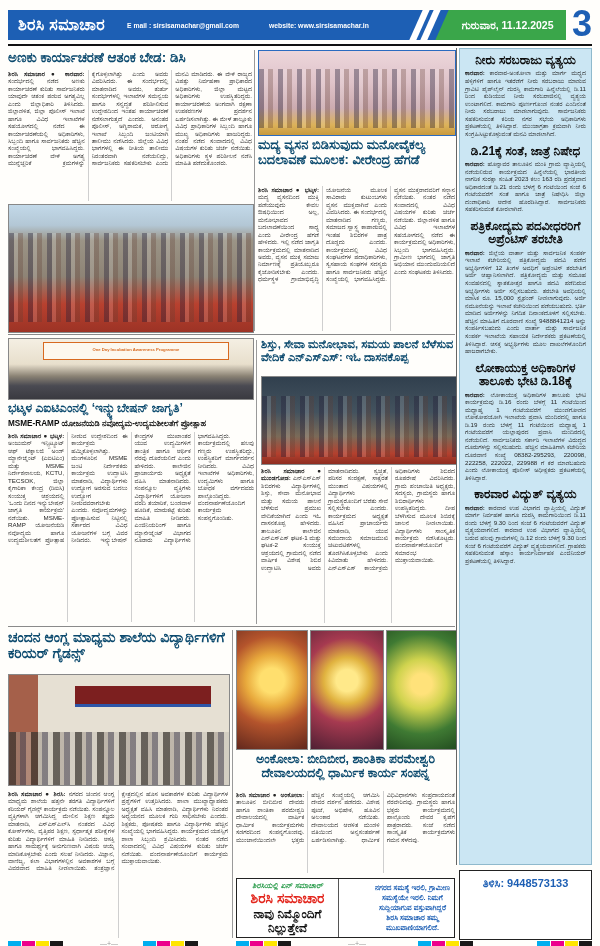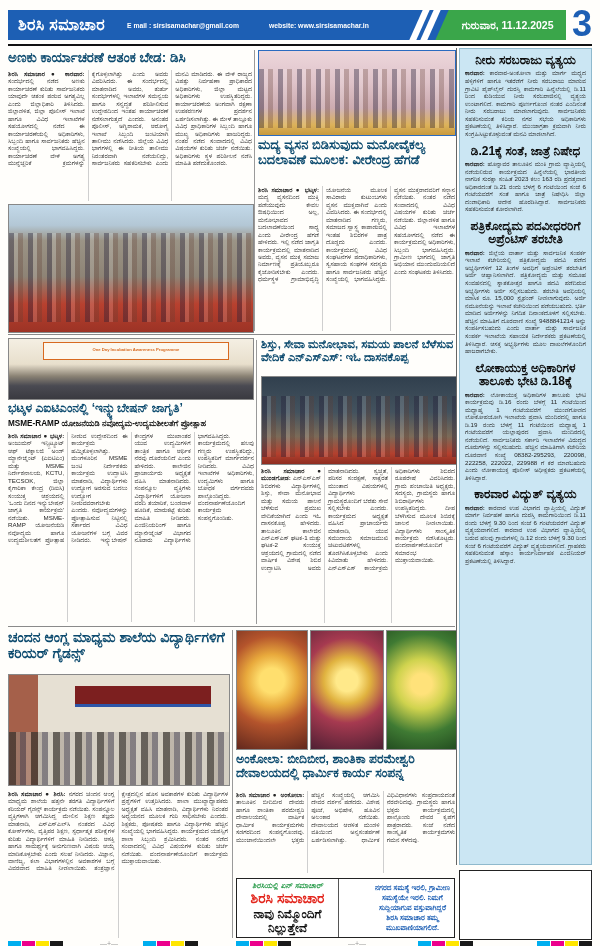--- a/index.html
+++ b/index.html
@@ -137,21 +137,21 @@
   <div class="abs bt" style="left:8px;top:790px;width:220px;height:148px;column-count:2;">
     <b class="dl">ಶಿರಸಿ ಸಮಾಚಾರ ● ಶಿರಸಿ:</b>
     <span>ನಗರದ ಚಂದನ ಆಂಗ್ಲ ಮಾಧ್ಯಮ ಶಾಲೆಯ ಹತ್ತನೇ ತರಗತಿ ವಿದ್ಯಾರ್ಥಿಗಳಿಗೆ ಕರಿಯರ್ ಗೈಡನ್ಸ್ ಕಾರ್ಯಕ್ರಮ ನಡೆಯಿತು. ಸಂಪನ್ಮೂಲ ವ್ಯಕ್ತಿಗಳಾಗಿ ಆಗಮಿಸಿದ್ದ ಮೇಲಿನ ಶಿಕ್ಷಣ ತಜ್ಞರು ಮಾತನಾಡಿ, ಎಸ್‌ಎಸ್‌ಎಲ್‌ಸಿ ನಂತರದ ವಿವಿಧ ಕೋರ್ಸ್‌ಗಳು, ವೃತ್ತಿಪರ ಶಿಕ್ಷಣ, ಸ್ಪರ್ಧಾತ್ಮಕ ಪರೀಕ್ಷೆಗಳ ಕುರಿತು ವಿದ್ಯಾರ್ಥಿಗಳಿಗೆ ಮಾಹಿತಿ ನೀಡಿದರು. ಆಸಕ್ತಿ ಹಾಗೂ ಸಾಮರ್ಥ್ಯಕ್ಕೆ ಅನುಗುಣವಾಗಿ ವಿಷಯ ಆಯ್ಕೆ ಮಾಡಿಕೊಳ್ಳಬೇಕು ಎಂದು ಸಲಹೆ ನೀಡಿದರು. ವಿಜ್ಞಾನ, ವಾಣಿಜ್ಯ, ಕಲಾ ವಿಭಾಗಗಳಲ್ಲಿನ ಅವಕಾಶಗಳ ಬಗ್ಗೆ ವಿವರವಾದ ಮಾಹಿತಿ ನೀಡಲಾಯಿತು. ತಂತ್ರಜ್ಞಾನ ಕ್ಷೇತ್ರದಲ್ಲಿನ ಹೊಸ ಅವಕಾಶಗಳ ಕುರಿತು ವಿದ್ಯಾರ್ಥಿಗಳ ಪ್ರಶ್ನೆಗಳಿಗೆ ಉತ್ತರಿಸಿದರು. ಶಾಲಾ ಮುಖ್ಯಾಧ್ಯಾಪಕರು ಅಧ್ಯಕ್ಷತೆ ವಹಿಸಿ ಮಾತನಾಡಿ, ವಿದ್ಯಾರ್ಥಿಗಳು ನಿರಂತರ ಅಧ್ಯಯನದ ಮೂಲಕ ಗುರಿ ಸಾಧಿಸಬೇಕು ಎಂದರು. ಶಿಕ್ಷಕರು, ಪೋಷಕರು ಹಾಗೂ ವಿದ್ಯಾರ್ಥಿಗಳು ಹೆಚ್ಚಿನ ಸಂಖ್ಯೆಯಲ್ಲಿ ಭಾಗವಹಿಸಿದ್ದರು. ಕಾರ್ಯಕ್ರಮದ ಯಶಸ್ಸಿಗೆ ಶಾಲಾ ಸಿಬ್ಬಂದಿ ಶ್ರಮಿಸಿದರು. ನಂತರ ನಡೆದ ಸಂವಾದದಲ್ಲಿ ವಿವಿಧ ವಿಷಯಗಳ ಕುರಿತು ಚರ್ಚೆ ನಡೆಯಿತು. ವಂದನಾರ್ಪಣೆಯೊಂದಿಗೆ ಕಾರ್ಯಕ್ರಮ ಮುಕ್ತಾಯವಾಯಿತು.</span>
   </div>
 
   <div class="abs vrule" style="left:232px;top:630px;height:308px;"></div>
 
   <div class="abs photo ph-d1" style="left:236px;top:630px;width:70px;height:118px;"></div>
   <div class="abs photo ph-d2" style="left:310px;top:630px;width:72px;height:118px;"></div>
   <div class="abs photo ph-d3" style="left:386px;top:630px;width:69px;height:118px;"></div>
-  <div class="abs hl" style="left:236px;top:753px;width:219px;font-size:12.4px;text-align:left;">ಅಂಕೋಲಾ: ಬೀದಿಬೀರ, ಶಾಂತಿಕಾ ಪರಮೇಶ್ವರಿ ದೇವಾಲಯದಲ್ಲಿ ಧಾರ್ಮಿಕ ಕಾರ್ಯ ಸಂಪನ್ನ</div>
+  <div class="abs hl" style="left:236px;top:753px;width:219px;font-size:12.4px;text-align:center;">ಅಂಕೋಲಾ: ಬೀದಿಬೀರ, ಶಾಂತಿಕಾ ಪರಮೇಶ್ವರಿ ದೇವಾಲಯದಲ್ಲಿ ಧಾರ್ಮಿಕ ಕಾರ್ಯ ಸಂಪನ್ನ</div>
   <div class="abs bt" style="left:236px;top:791px;width:219px;height:82px;column-count:3;">
     <b class="dl">ಶಿರಸಿ ಸಮಾಚಾರ ● ಅಂಕೋಲಾ:</b>
     <span>ತಾಲೂಕಿನ ಬೀದಿಬೀರ ದೇವರು ಹಾಗೂ ಶಾಂತಿಕಾ ಪರಮೇಶ್ವರಿ ದೇವಾಲಯದಲ್ಲಿ ವಾರ್ಷಿಕ ಧಾರ್ಮಿಕ ಕಾರ್ಯಕ್ರಮಗಳು ಸಡಗರದಿಂದ ಸಂಪನ್ನಗೊಂಡವು. ಮುಂಜಾನೆಯಿಂದಲೇ ಭಕ್ತರು ಹೆಚ್ಚಿನ ಸಂಖ್ಯೆಯಲ್ಲಿ ಆಗಮಿಸಿ ದೇವರ ದರ್ಶನ ಪಡೆದರು. ವಿಶೇಷ ಪೂಜೆ, ಅಭಿಷೇಕ, ಹೂವಿನ ಅಲಂಕಾರ ನಡೆಯಿತು. ದೇವಾಲಯದ ಆಡಳಿತ ಮಂಡಳಿ ವತಿಯಿಂದ ಅನ್ನಸಂತರ್ಪಣೆ ಏರ್ಪಡಿಸಲಾಗಿತ್ತು. ಧಾರ್ಮಿಕ ವಿಧಿವಿಧಾನಗಳು ಸಂಪ್ರದಾಯದಂತೆ ನೆರವೇರಿದವು. ಗ್ರಾಮಸ್ಥರು ಹಾಗೂ ಭಕ್ತರು ಕಾರ್ಯಕ್ರಮದಲ್ಲಿ ಪಾಲ್ಗೊಂಡು ದೇವರ ಕೃಪೆಗೆ ಪಾತ್ರರಾದರು. ಸಂಜೆ ನಡೆದ ಸಾಂಸ್ಕೃತಿಕ ಕಾರ್ಯಕ್ರಮಗಳು ಗಮನ ಸೆಳೆದವು.</span>
   </div>
 
   <div class="abs house-ad" style="left:236px;top:878px;width:219px;height:60px;">
     <div class="ha-left">
       <span class="ha-script">ಶಿರಸಿಯಲ್ಲಿ ಏನ್ ಸಮಾಚಾರ್</span>
       <span class="ha-brand">ಶಿರಸಿ ಸಮಾಚಾರ</span>
       <span class="ha-tag">ನಾವು ನಿಮ್ಮೊಂದಿಗೆ ನಿಲ್ಲುತ್ತೇವೆ</span>
@@ -199,20 +199,21 @@
     <div class="sb-story">
       <p class="sb-hl">ಕಾರವಾರ ವಿದ್ಯುತ್ ವ್ಯತ್ಯಯ</p>
       <div class="sb-bt">
         <b class="dl">ಕಾರವಾರ:</b>
         <span>ಕಾರವಾರ ಉಪ ವಿಭಾಗದ ವ್ಯಾಪ್ತಿಯಲ್ಲಿ ವಿದ್ಯುತ್ ಮಾರ್ಗ ನಿರ್ವಹಣೆ ಹಾಗೂ ದುರಸ್ತಿ ಕಾಮಗಾರಿಯಿಂದ ಡಿ.11 ರಂದು ಬೆಳಗ್ಗೆ 9.30 ರಿಂದ ಸಂಜೆ 6 ಗಂಟೆಯವರೆಗೆ ವಿದ್ಯುತ್ ವ್ಯತ್ಯಯವಾಗಲಿದೆ. ಕಾರವಾರ ಉಪ ವಿಭಾಗದ ವ್ಯಾಪ್ತಿಯಲ್ಲಿ ಬರುವ ಹಲವು ಗ್ರಾಮಗಳಲ್ಲಿ ಡಿ.12 ರಂದು ಬೆಳಗ್ಗೆ 9.30 ರಿಂದ ಸಂಜೆ 6 ಗಂಟೆಯವರೆಗೆ ವಿದ್ಯುತ್ ವ್ಯತ್ಯಯವಾಗಲಿದೆ. ಗ್ರಾಹಕರು ಸಹಕರಿಸುವಂತೆ ಹೆಸ್ಕಾಂ ಕಾರ್ಯನಿರ್ವಾಹಕ ಎಂಜಿನಿಯರ್ ಪ್ರಕಟಣೆಯಲ್ಲಿ ತಿಳಿಸಿದ್ದಾರೆ.</span>
       </div>
     </div>
   </div>
 
   <div class="abs contact-ad" style="left:459px;top:870px;width:133px;height:70px;">
+    <div class="ca-phone">ತಿಳಿಸಿ: 9448573133</div>
   </div>
 
   <div class="abs cmyk" style="left:8px;top:941px;">
     <span class="sw sw-c"></span>
     <span class="sw sw-m"></span>
     <span class="sw sw-y"></span>
     <span class="sw sw-k"></span>
   </div>
   <div class="abs regmark" style="left:100px;top:941px;">—+—</div>
   <div class="abs cmyk" style="left:143px;top:941px;">

